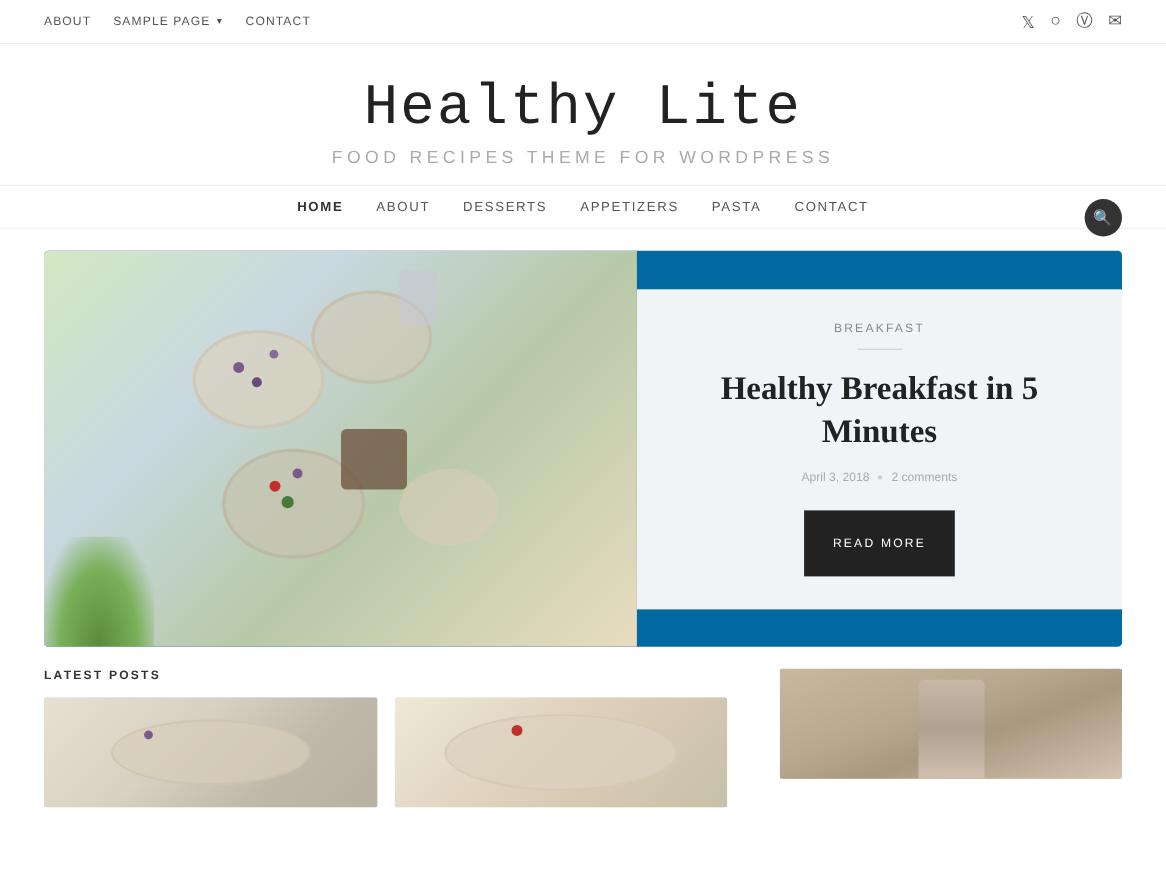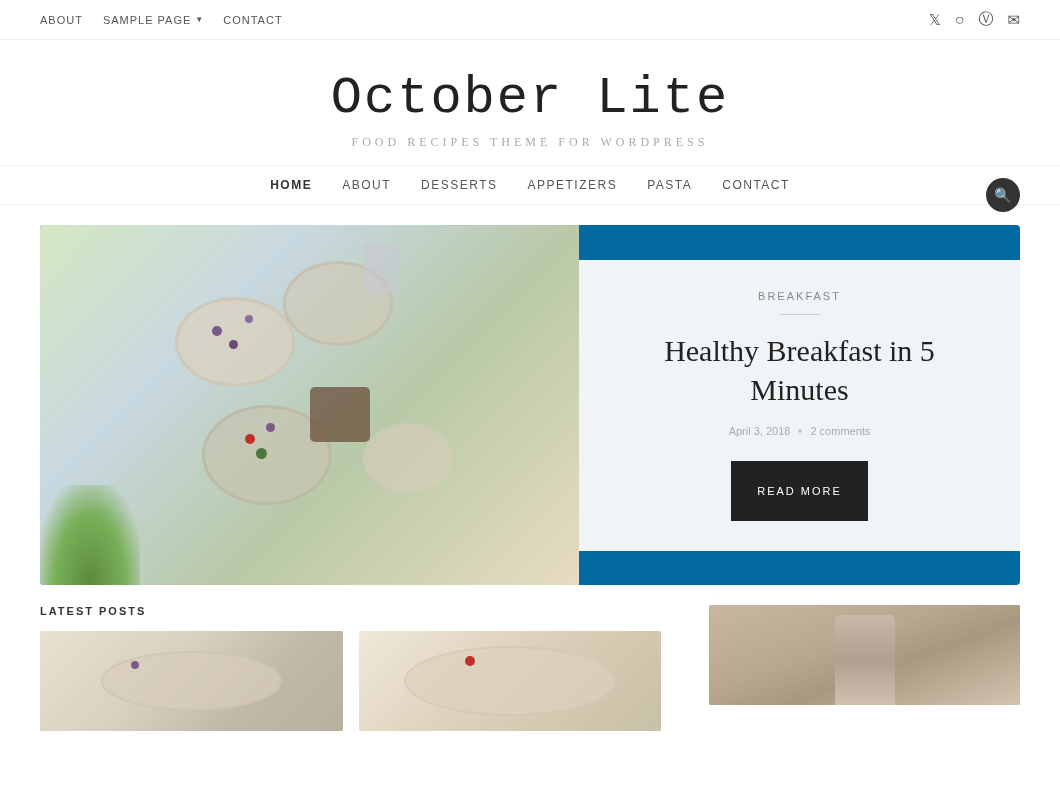--- a/index.html
+++ b/index.html
@@ -40,22 +40,22 @@
     }
     .site-title {
       font-family: 'Courier New', monospace;
       font-size: 52px;
       font-weight: 400;
       color: #222;
       letter-spacing: 2px;
       line-height: 1.1;
     }
     .site-tagline {
-      font-family: Liberation Serif, serif;
-      font-size: 12px;
+      font-family: Liberation Sans, sans-serif;
+      font-size: 16px;
       letter-spacing: 4px;
       color: #aaa;
       text-transform: uppercase;
       margin-top: 8px;
     }
 
     
     .main-nav {
       display: flex;
       justify-content: center;
@@ -137,21 +137,21 @@
     }
     .hero-divider {
       width: 40px;
       height: 1px;
       background: #ccc;
       margin: 8px auto 16px;
     }
     .hero-title {
       font-family: 'Georgia', serif;
       font-size: 30px;
-      font-weight: 400;
+      font-weight: 700;
       color: #222;
       line-height: 1.3;
       margin-bottom: 16px;
     }
     .hero-meta {
       font-family: Arial, sans-serif;
       font-size: 11px;
       color: #aaa;
       margin-bottom: 24px;
       display: flex;
@@ -241,21 +241,21 @@
   <div class="social-icons">
     <a class="social-icon"></a>
     <a class="social-icon" style="font-family:Arial">𝕏</a>
     <a class="social-icon" style="font-family:Arial;font-size:16px">○</a>
     <a class="social-icon" style="font-family:Arial">Ⓥ</a>
     <a class="social-icon">✉</a>
   </div>
 </div>
 
 <header class="site-header">
-  <h1 class="site-title">October Lite</h1>
+  <h1 class="site-title">Healthy Lite</h1>
   <p class="site-tagline">FOOD RECIPES THEME FOR WORDPRESS</p>
 </header>
 
 <nav class="main-nav">
   <a href="#" class="active">HOME</a>
   <a href="#">ABOUT</a>
   <a href="#">DESSERTS</a>
   <a href="#">APPETIZERS</a>
   <a href="#">PASTA</a>
   <a href="#">CONTACT</a>

